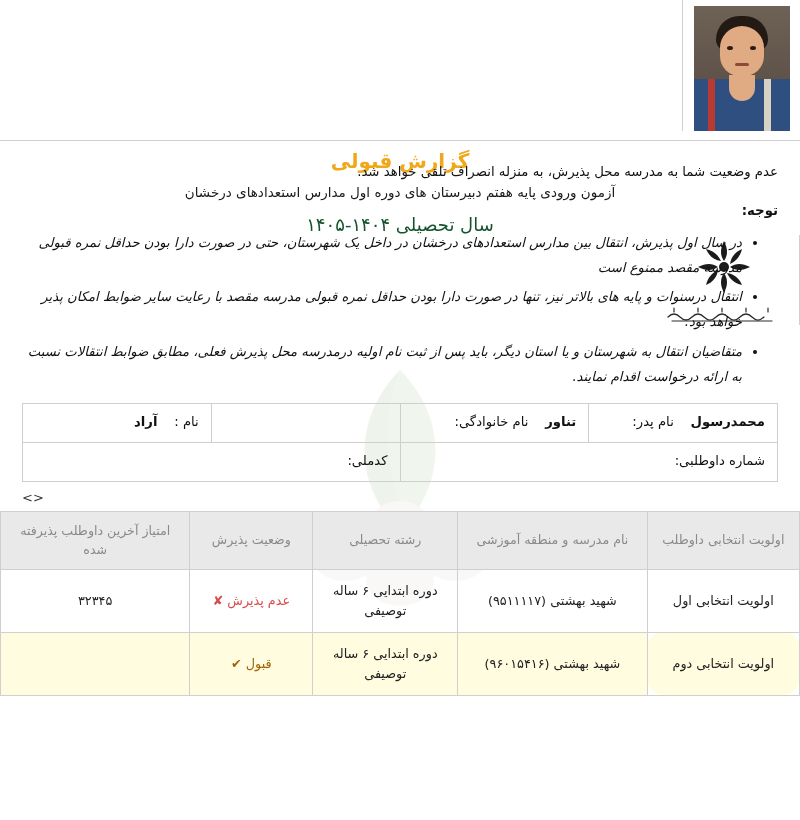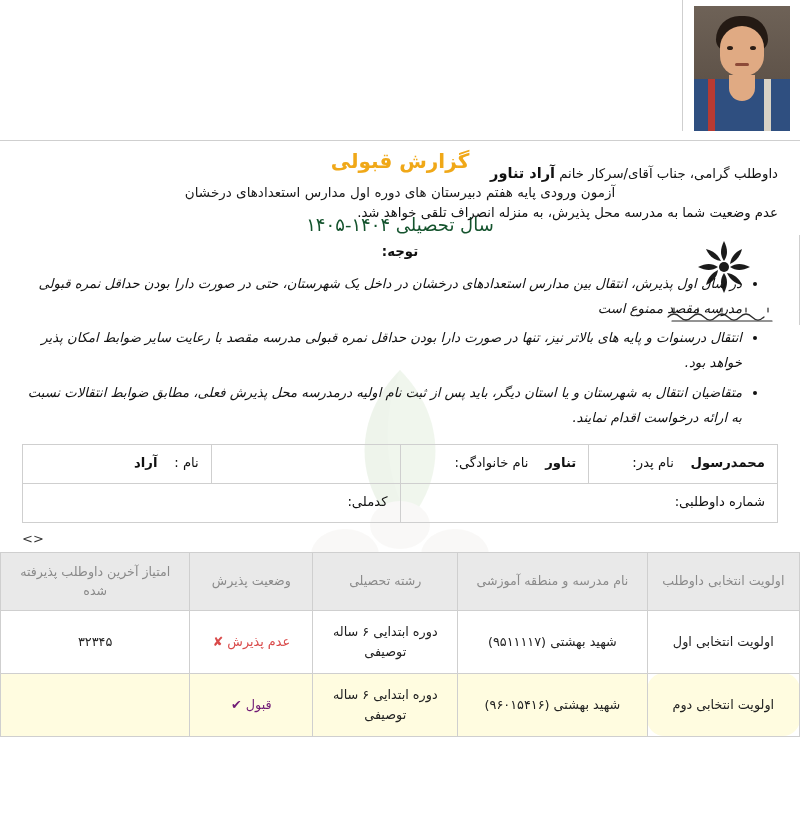--- a/index.html
+++ b/index.html
@@ -156,21 +156,21 @@
   .content {
     padding: 18px 22px 0 22px;
     text-align: right;
     line-height: 2.0;
     font-size: 13.3px;
     color: #111;
   }
   .content p { margin: 0 0 12px 0; }
   .name-bold { font-weight: bold; font-size: 14.5px; }
   .accepted { color: #25b39a; }
-  .note-title { font-weight: bold; margin-top: 4px; margin-bottom: 6px; text-align: center; }
+  .note-title { font-weight: bold; margin-top: 4px; margin-bottom: 6px; }
 
   ul.notes {
     margin: 0 18px 0 0;
     padding: 0 18px 0 0;
     list-style: disc;
   }
   ul.notes li {
     margin-bottom: 4px;
     line-height: 1.9;
     font-size: 13.2px;
@@ -223,21 +223,21 @@
   .res-table td {
     border: 1px solid #cfcfcf;
     padding: 8px 6px;
     text-align: center;
     vertical-align: middle;
     line-height: 1.55;
     height: 46px;
   }
   .row-yellow td { background: #fffce0; }
   .status-reject { color: #d94a4a; white-space: nowrap; }
-  .status-accept { color: #701a75; white-space: nowrap; }
+  .status-accept { color: #a16207; white-space: nowrap; }
   .priority-cell { font-size: 12.8px; border-radius: 17px; }
 </style>
 </head>
 <body>
 
 <div class="watermark">
   <svg viewBox="0 0 300 320" width="300" height="320" aria-hidden="true">
     <g fill="#8ab77a">
       <path d="M150 40 C110 80 100 140 140 190 C165 150 170 90 150 40 Z"></path>
       <path d="M150 40 C190 80 200 140 160 190 C135 150 130 90 150 40 Z" fill="#9cc489"></path>
@@ -293,23 +293,20 @@
         <g stroke="#2b2b2b" stroke-width="1.2" fill="none" stroke-linecap="round">
           <path d="M4 14 q6 -6 12 0 t12 0 t12 0 t12 0 t12 0 t12 0 t12 0 t12 0"></path>
           <path d="M10 9 v-4 M34 9 v-4 M58 9 v-4 M82 9 v-4 M104 9 v-4"></path>
           <path d="M8 18 h100"></path>
         </g>
       </svg>
     </div>
   </div>
 
   <div class="content">
-    <p>
-      <span>داوطلب گرامی، جناب آقای/سرکار خانم </span><span class="name-bold">آراد تناور</span>
-    </p>
 
 
 
     <p>عدم وضعیت شما به مدرسه محل پذیرش، به منزله انصراف تلقی خواهد شد.</p>
 
     <div class="note-title">توجه:</div>
 
     <ul class="notes">
       <li>در سال اول پذیرش، انتقال بین مدارس استعدادهای درخشان در داخل یک شهرستان، حتی در صورت دارا بودن حداقل نمره قبولی مدرسه مقصد ممنوع است</li>
       <li>انتقال درسنوات و پایه های بالاتر نیز، تنها در صورت دارا بودن حداقل نمره قبولی مدرسه مقصد با رعایت سایر ضوابط امکان پذیر خواهد بود.</li>

